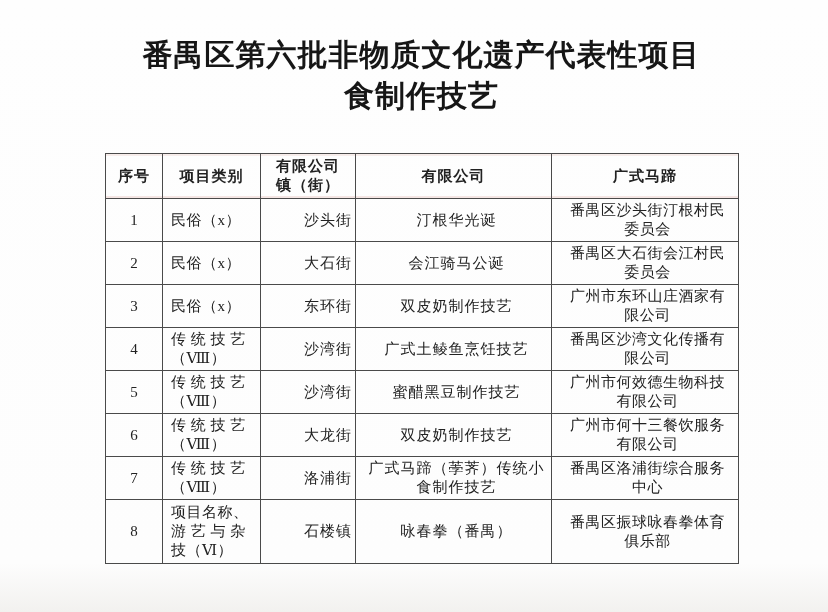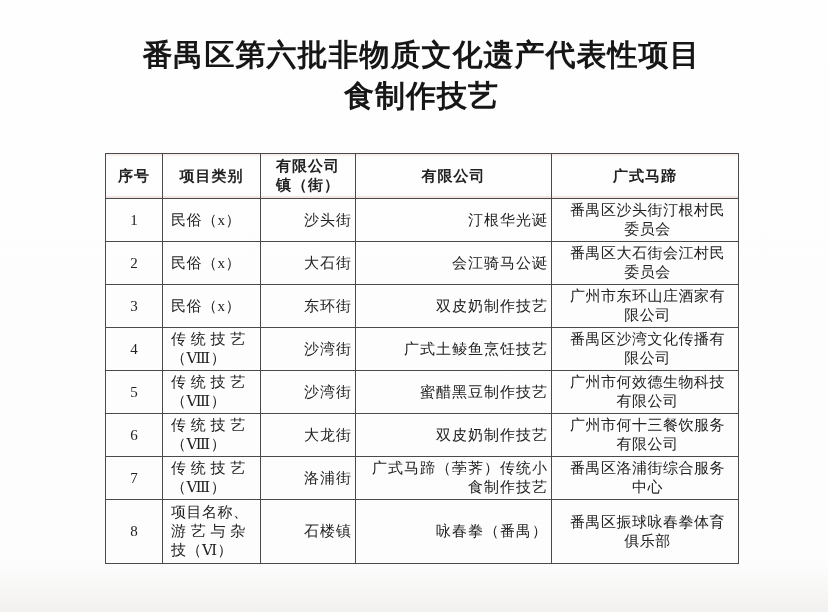--- a/index.html
+++ b/index.html
@@ -48,21 +48,21 @@
     text-align: center;
     height: 40px;
     letter-spacing: 1px;
     box-shadow: inset 0 2px 0 rgba(190,85,70,0.10), inset 0 -2px 0 rgba(190,85,70,0.14);
   }
   .doc-table tr.data-row { height: 43px; }
   .doc-table tr.data-row.tall { height: 64px; }
   .c-idx  { text-align: center; }
   .c-cat  { text-align: left; padding-left: 8px !important; letter-spacing: 0.5px; }
   .c-town { text-align: right; letter-spacing: 1px; }
-  .c-name { text-align: right; padding-left: 9px !important; letter-spacing: 1px; }
+  .c-name { text-align: center; padding-left: 9px !important; letter-spacing: 1px; }
   .c-org  { text-align: center; padding-left: 8px !important; letter-spacing: 0.5px; }
 </style>
 </head>
 <body>
 
 <div class="page">
 
   <div class="title-block">
     <div>番禺区第六批非物质文化遗产代表性项目</div>
     <div>食制作技艺</div>

